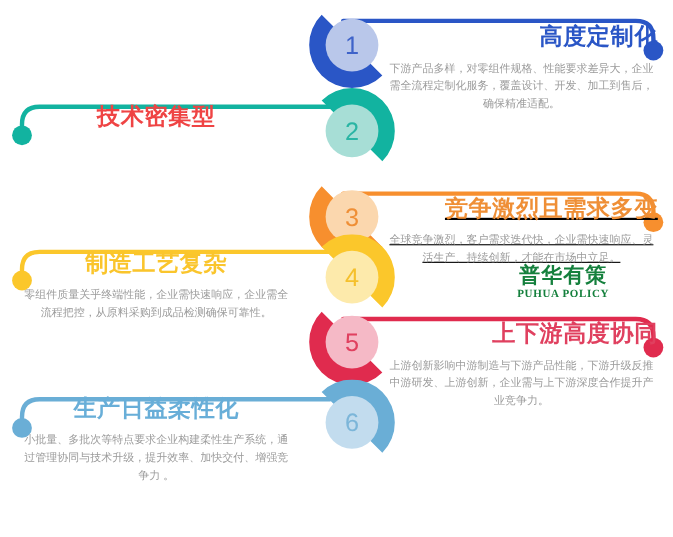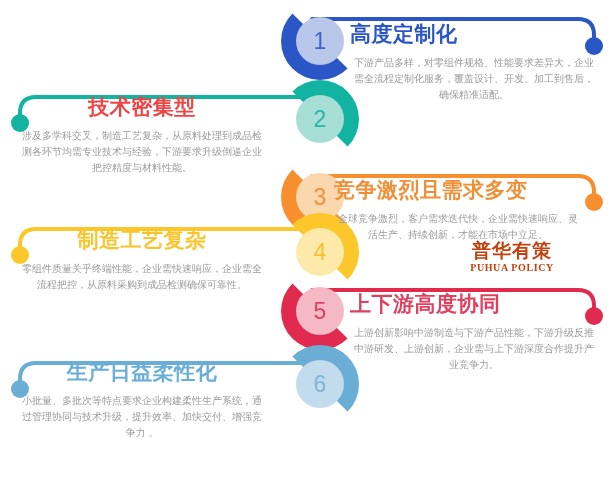--- a/index.html
+++ b/index.html
@@ -28,21 +28,21 @@
   .block{position:absolute;}
   .block .title{
     font-size:21px;font-weight:700;letter-spacing:.5px;line-height:1.1;
     white-space:nowrap;
   }
   .block .body{
     font-size:10px;line-height:1.62;color:#9b9b9b;margin-top:10px;text-align:center;
   }
   .right{text-align:left;}
   .left{text-align:left;}
-  .right .title{text-align:left;}
+  .right .title{text-align:right;}
   .left .title{text-align:center;}
 
   
   #watermark{
     position:absolute;left:452px;top:241px;width:120px;height:40px;
     text-align:center;color:#1b3a6b;pointer-events:none;
   }
   #watermark .wm-cn{
     font-size:19px;font-weight:700;letter-spacing:1px;line-height:1.05;
     font-family:"DejaVu Sans","Liberation Sans",sans-serif;
@@ -144,41 +144,40 @@
     </div>
   </div>
 
   <div class="block right" style="left:350px;top:22px;width:248px;">
     <div class="title" id="t1" style="color: rgb(42, 86, 198);">高度定制化</div>
     <div class="body" id="b1">下游产品多样，对零组件规格、性能要求差异大，企业需全流程定制化服务，覆盖设计、开发、加工到售后，确保精准适配。</div>
   </div>
 
   <div class="block left" style="left:18px;top:95px;width:248px;">
     <div class="title" id="t2" style="color: #ef4444;">技术密集型</div>
-    <div class="body" id="b2">涉及多学科交叉，制造工艺复杂，从原料处理到成品检测各环节均需专业技术与经验，下游要求升级倒逼企业把控精度与材料性能。</div>
   </div>
 
-  <div class="block right" style="left:334px;top:178px;width:248px;">
+  <div class="block right" style="left:350px;top:178px;width:248px;text-decoration:underline;">
     <div class="title" id="t3" style="color: rgb(239, 143, 54);">竞争激烈且需求多变</div>
     <div class="body" id="b3">全球竞争激烈，客户需求迭代快，企业需快速响应、灵活生产、持续创新，才能在市场中立足。</div>
   </div>
 
   <div class="block left" style="left:18px;top:228px;width:248px;">
     <div class="title" id="t4" style="color: rgb(250, 197, 44);">制造工艺复杂</div>
     <div class="body" id="b4">零组件质量关乎终端性能，企业需快速响应，企业需全流程把控，从原料采购到成品检测确保可靠性。</div>
   </div>
 
   <div class="block right" style="left:350px;top:292px;width:248px;">
     <div class="title" id="t5" style="color: rgb(224, 64, 95);">上下游高度协同</div>
     <div class="body" id="b5">上游创新影响中游制造与下游产品性能，下游升级反推中游研发、上游创新，企业需与上下游深度合作提升产业竞争力。</div>
   </div>
 
   <div class="block left" style="left:18px;top:360px;width:248px;">
     <div class="title" id="t6" style="color: rgb(104, 174, 216);">生产日益柔性化</div>
     <div class="body" id="b6">小批量、多批次等特点要求企业构建柔性生产系统，通过管理协同与技术升级，提升效率、加快交付、增强竞争力 。</div>
   </div>
 
-  <div id="watermark" style="color: #c2410c;">
+  <div id="watermark" style="color: #15803d;">
     <div class="wm-cn">普华有策</div>
     <div class="wm-en">PUHUA POLICY</div>
   </div>
 
 </div>
 
 </body></html>

